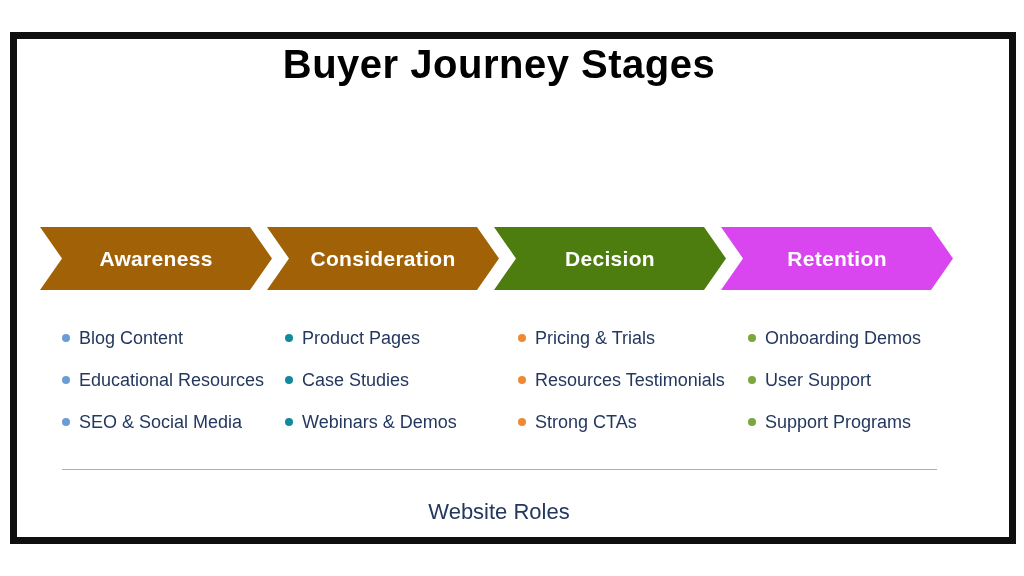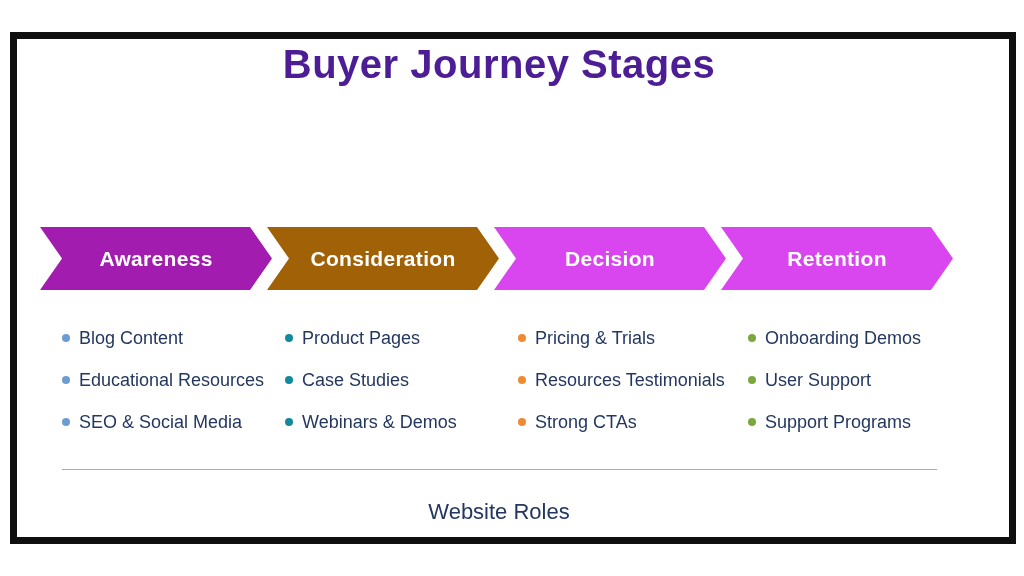--- a/index.html
+++ b/index.html
@@ -28,21 +28,21 @@
   .title {
     position: absolute;
     left: 17px;
     top: 42px;
     width: 964px;
     margin: 0;
     text-align: center;
     font-size: 40px;
     font-weight: bold;
     letter-spacing: 0.5px;
-    color: #4c1d95;
+    color: #000000;
   }
   .stages {
     position: absolute;
     left: 0;
     top: 0;
     width: 1024px;
     height: 576px;
     pointer-events: none;
   }
   .arrow {
@@ -112,27 +112,27 @@
 </style>
 </head>
 <body>
 
 <div class="canvas">
   <div class="frame"></div>
 
   <h1 class="title">Buyer Journey Stages</h1>
 
   <div class="stages">
-    <div class="arrow arrow-1" style="background: #a21caf; text-align: right;">
+    <div class="arrow arrow-1" style="background: #a16207; text-align: right;">
       <span>Awareness</span>
     </div>
     <div class="arrow arrow-2" style="background: #a16207;">
       <span>Consideration</span>
     </div>
-    <div class="arrow arrow-3" style="background: #d946ef;">
+    <div class="arrow arrow-3" style="background: #4d7c0f;">
       <span>Decision</span>
     </div>
     <div class="arrow arrow-4" style="background: #d946ef;">
       <span>Retention</span>
     </div>
   </div>
 
   <ul class="col col-2">
     <li class="item">
       <span class="dot" style="background: rgb(18, 137, 156);"></span>

